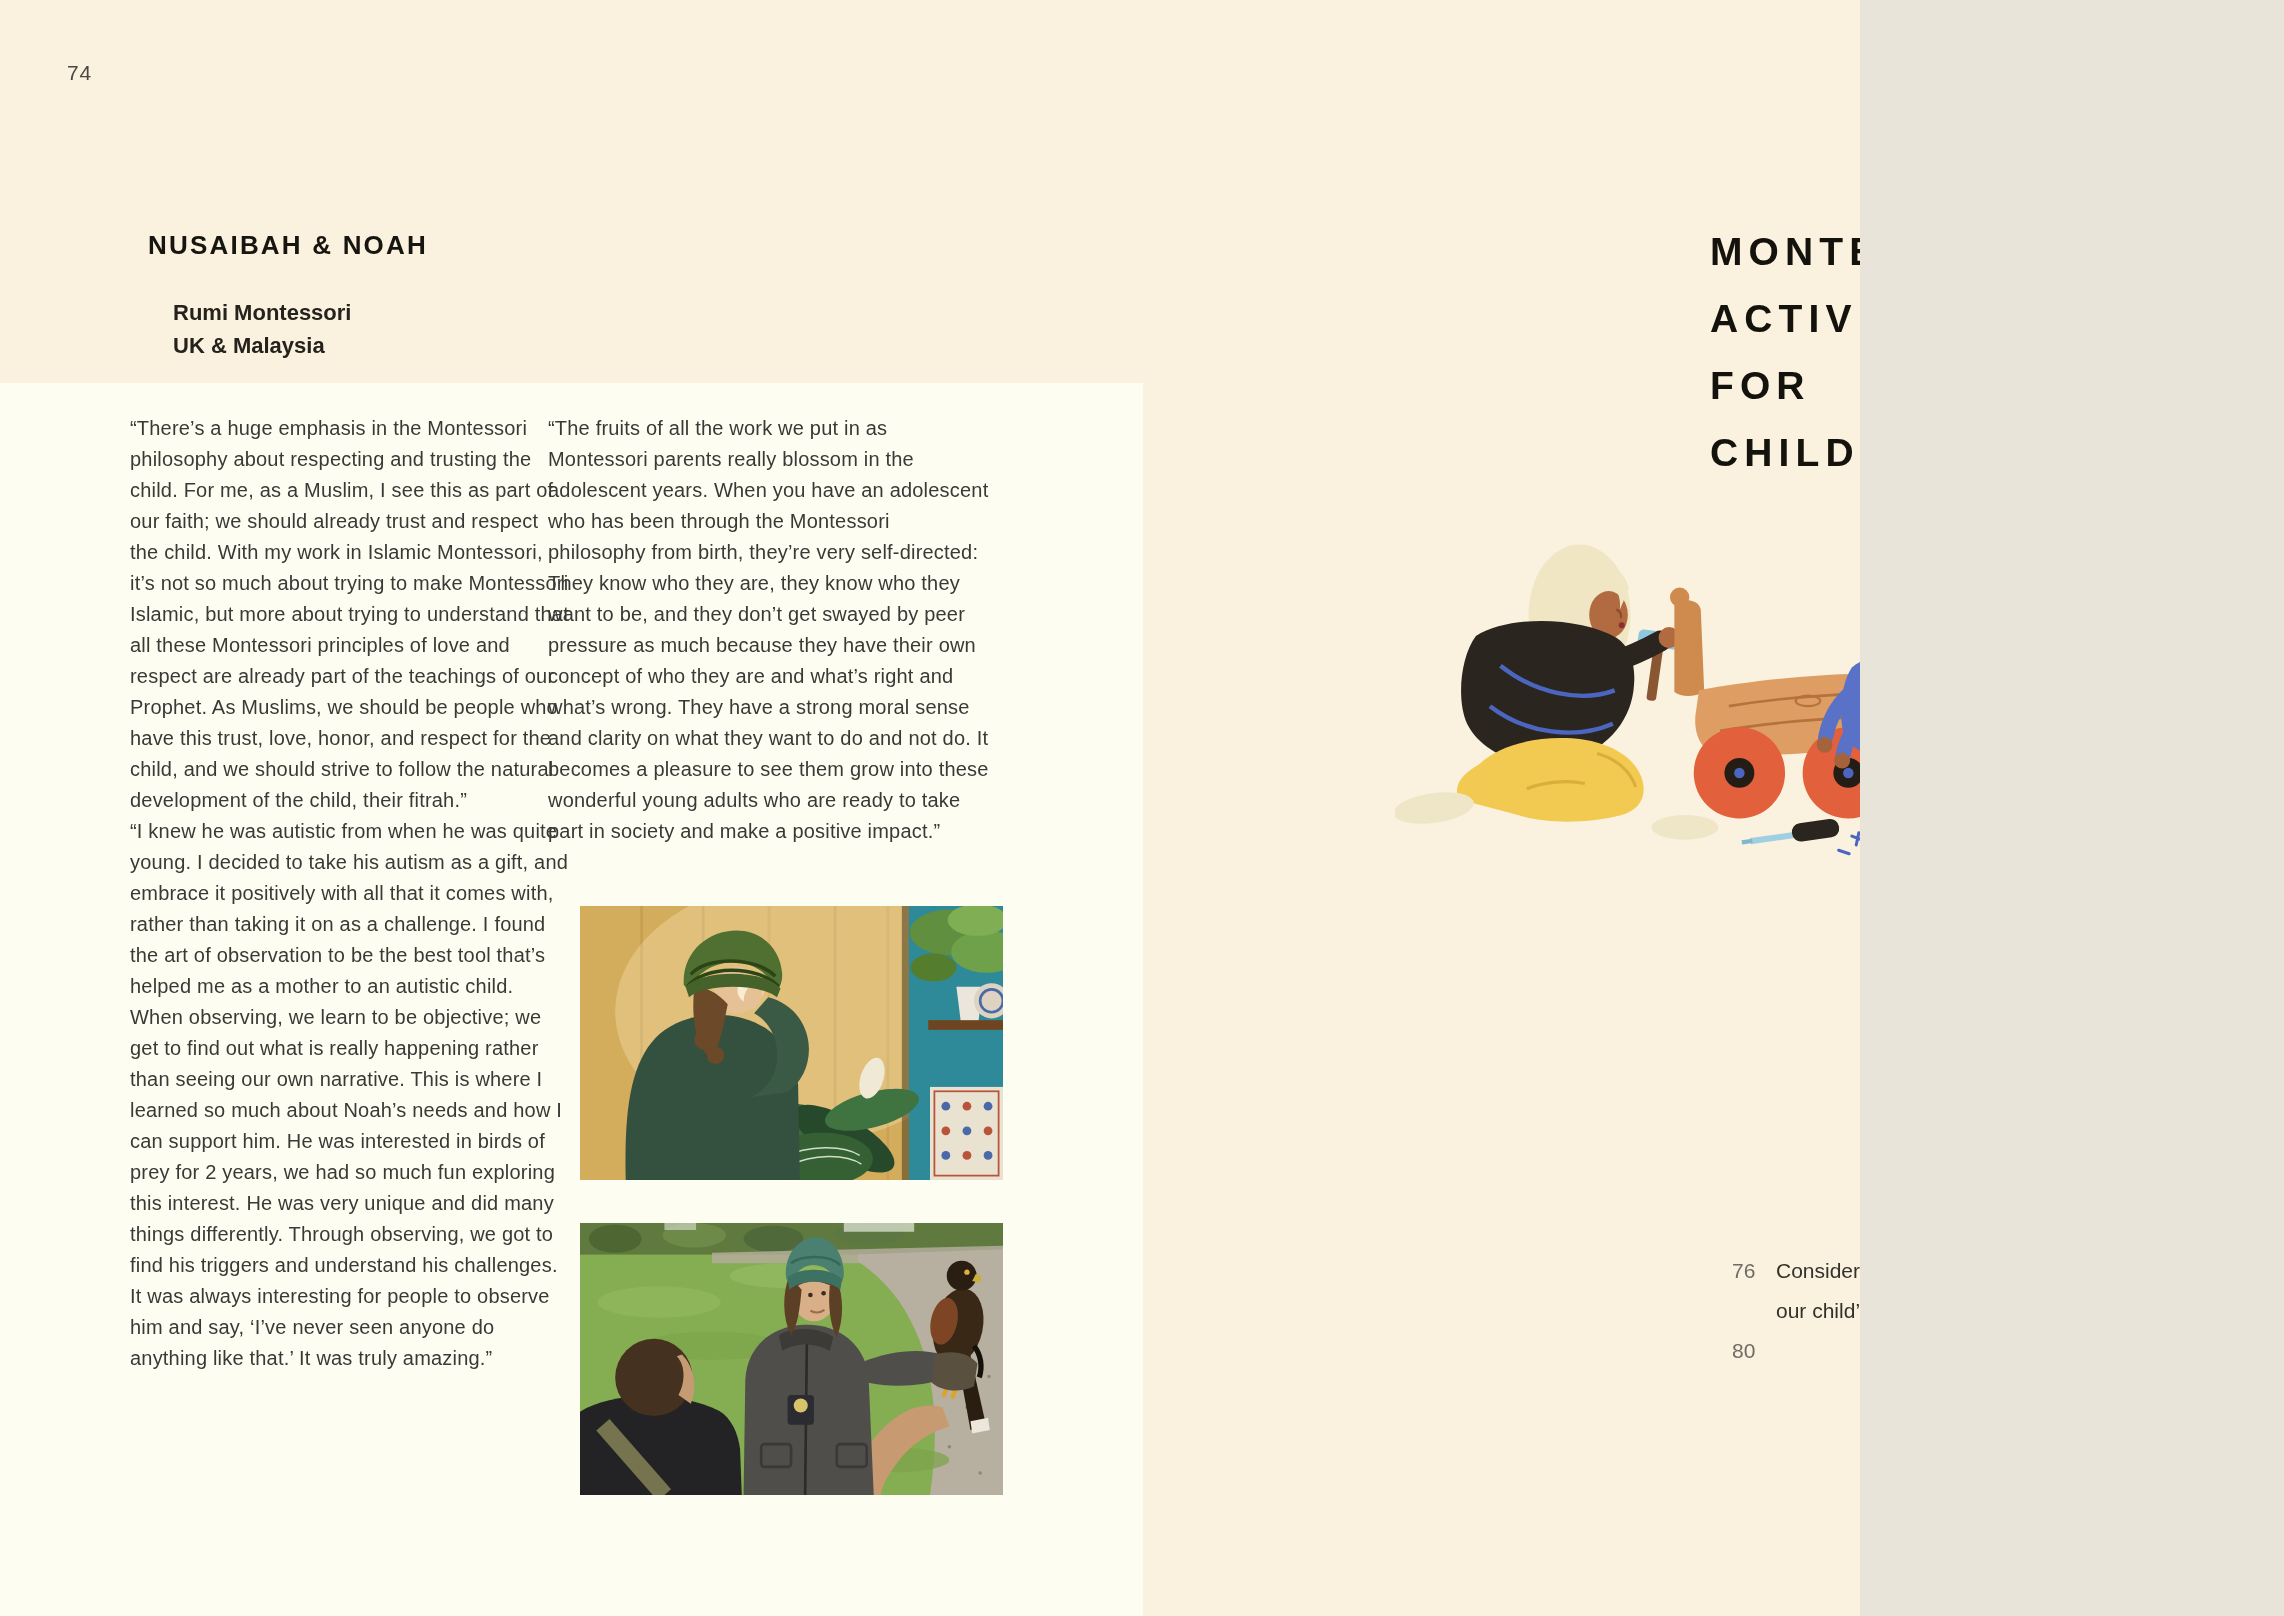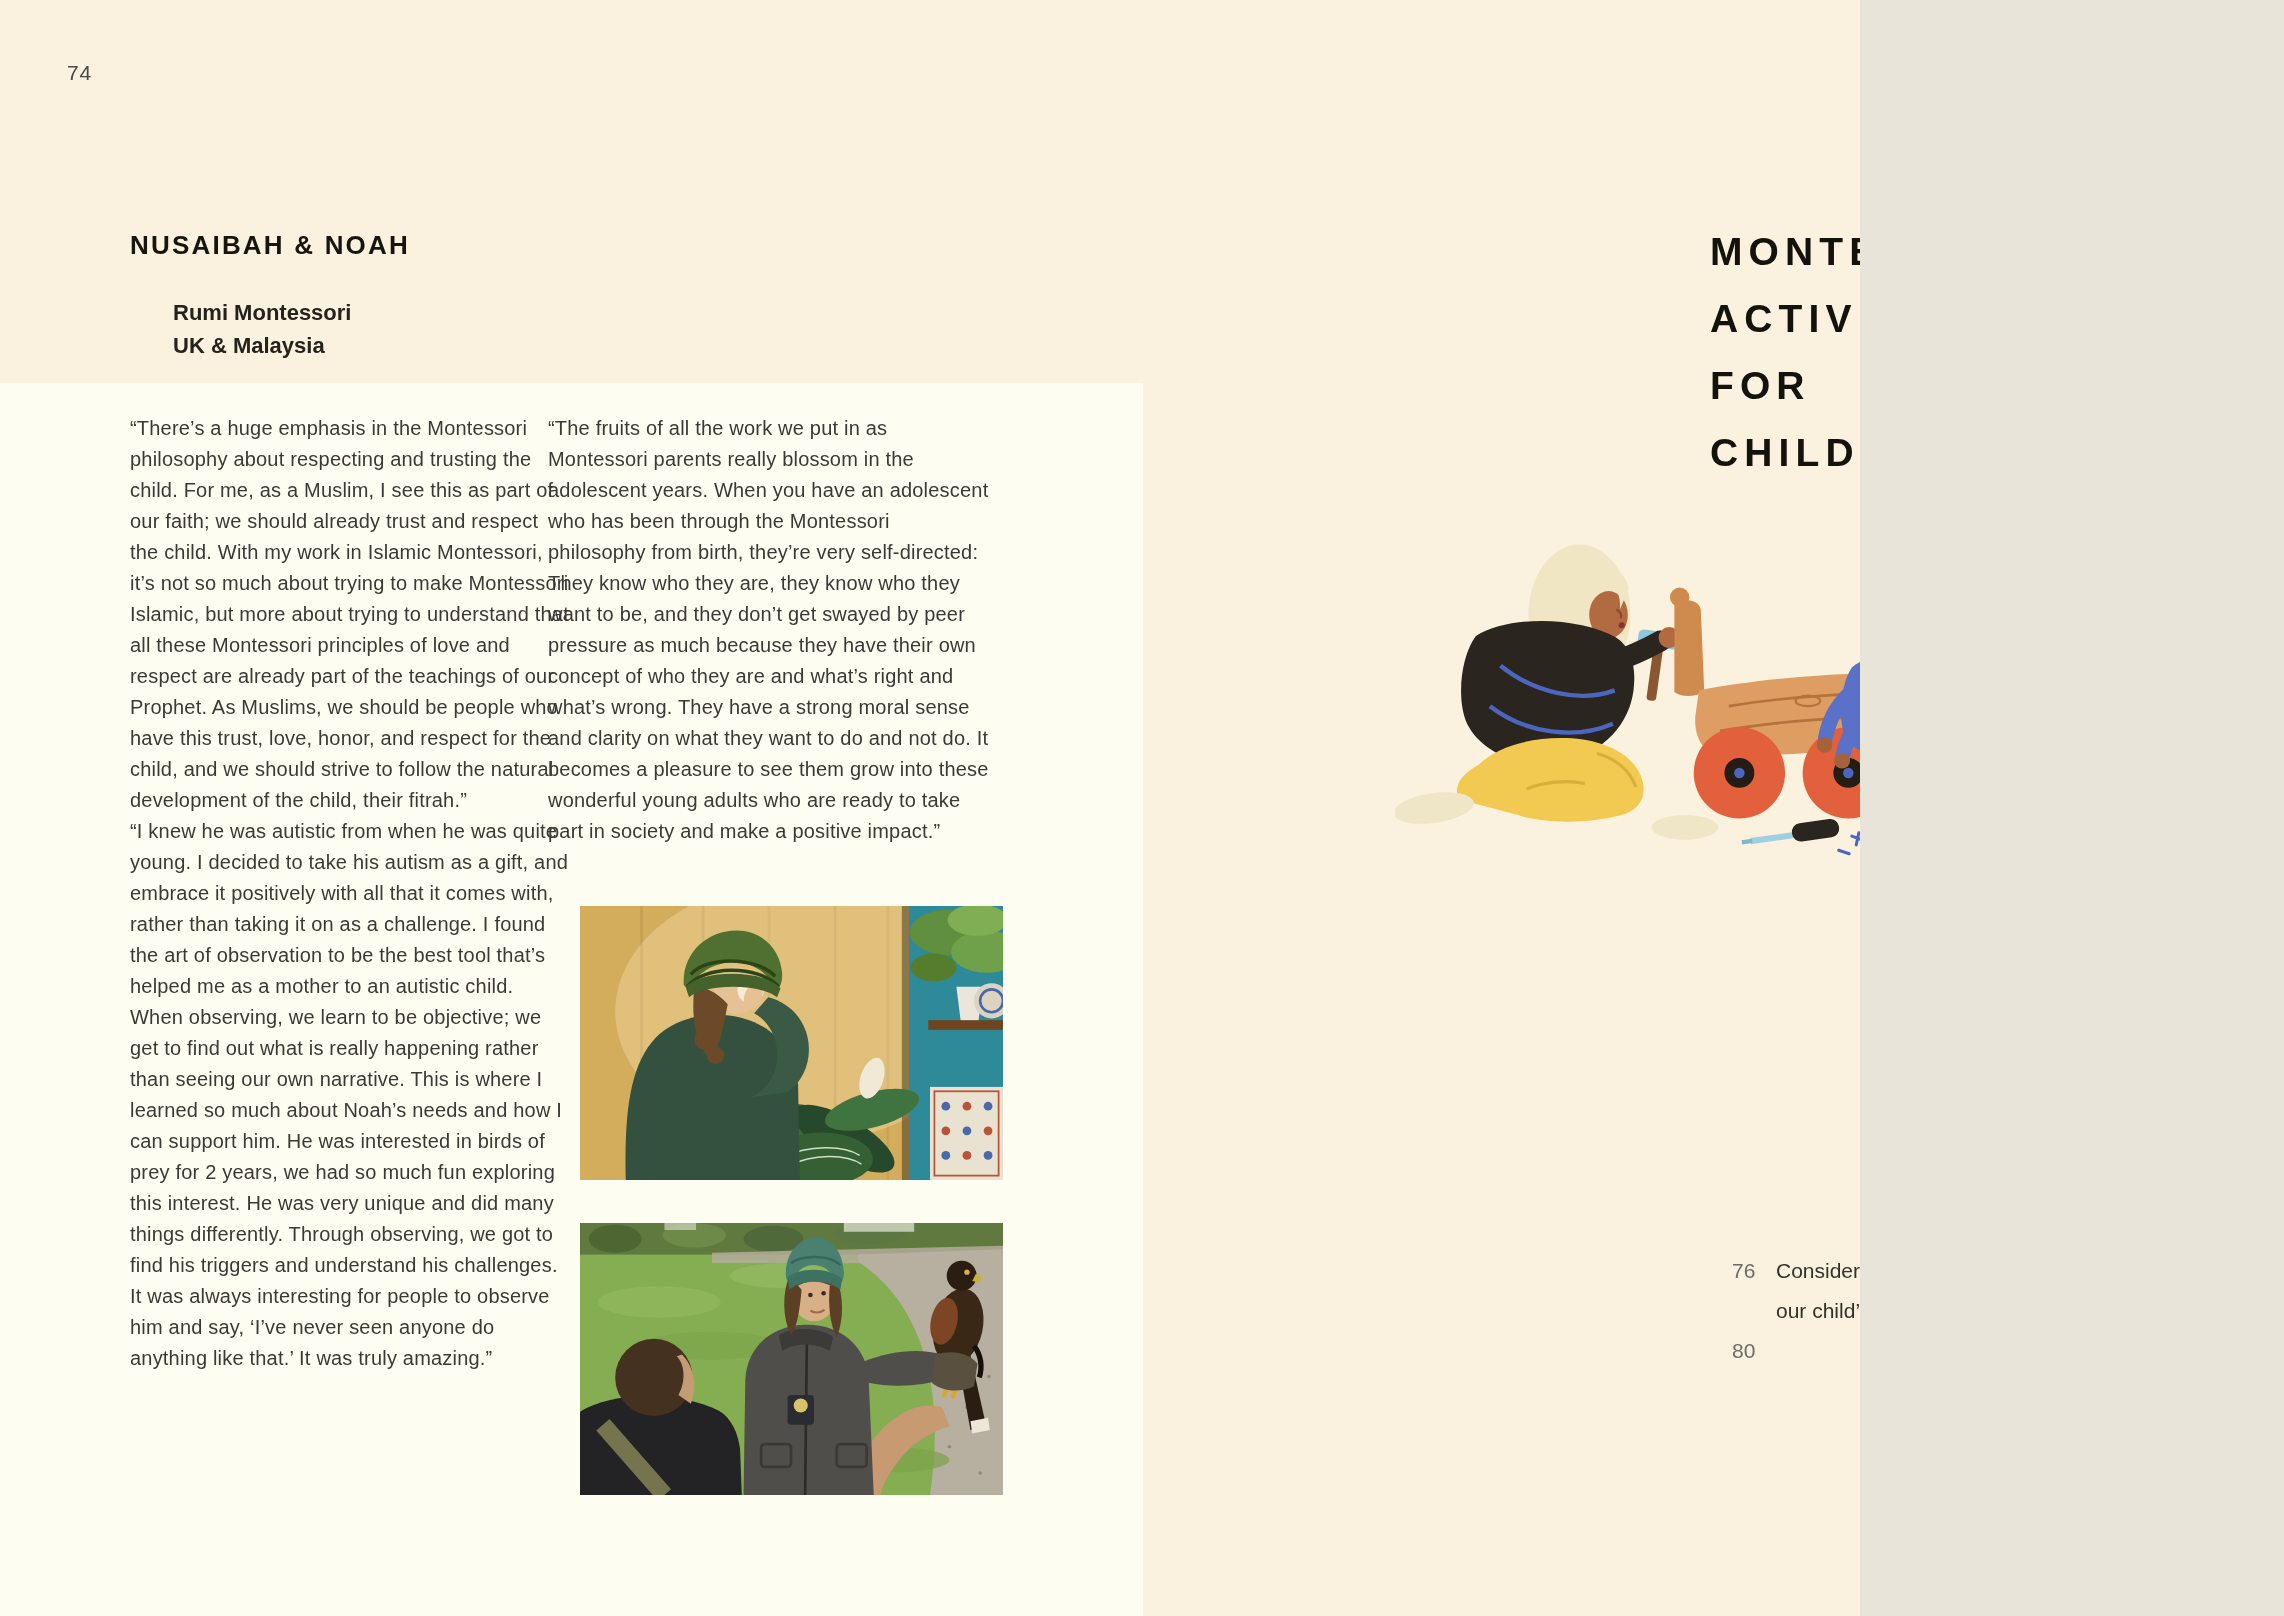--- a/index.html
+++ b/index.html
@@ -5,21 +5,21 @@
   html,body{margin:0;padding:0;background:#e8e4da;}
   *{box-sizing:border-box;}
   .spread{
     position:relative;width:1860px;height:1616px;overflow:hidden;
     background:#faf1de;
     font-family:"Liberation Sans",sans-serif;
     color:#3a3835;
   }
   .white-panel{position:absolute;left:0;top:383px;width:1143px;height:1233px;background:#fefdf2;}
   .page-number{position:absolute;left:67px;top:61px;font-size:21px;color:#4a4841;letter-spacing:0.9px;}
-  .lp-title{position:absolute;left:130px;top:230px;font-size:26px;font-weight:700;letter-spacing:2.2px;color:#17150f;}
+  .lp-title{position:absolute;left:148px;top:230px;font-size:26px;font-weight:700;letter-spacing:2.2px;color:#17150f;}
   .lp-sub{position:absolute;left:130px;top:297px;font-size:22px;font-weight:600;line-height:32.5px;color:#24221c;margin-left:43px;}
   .col{position:absolute;width:441px;font-size:20px;line-height:31px;letter-spacing:0.2px;color:#3b3936;}
   .col1{left:130px;top:413px;}
   .col2{left:548px;top:413px;}
   .col p{margin:0;}
   .col p + p{}
   .photo{position:absolute;left:580px;overflow:hidden;}
   .photo1{top:906px;width:423px;height:274px;}
   .photo2{top:1223px;width:423px;height:272px;}
   .photo svg{display:block;width:100%;height:100%;}

